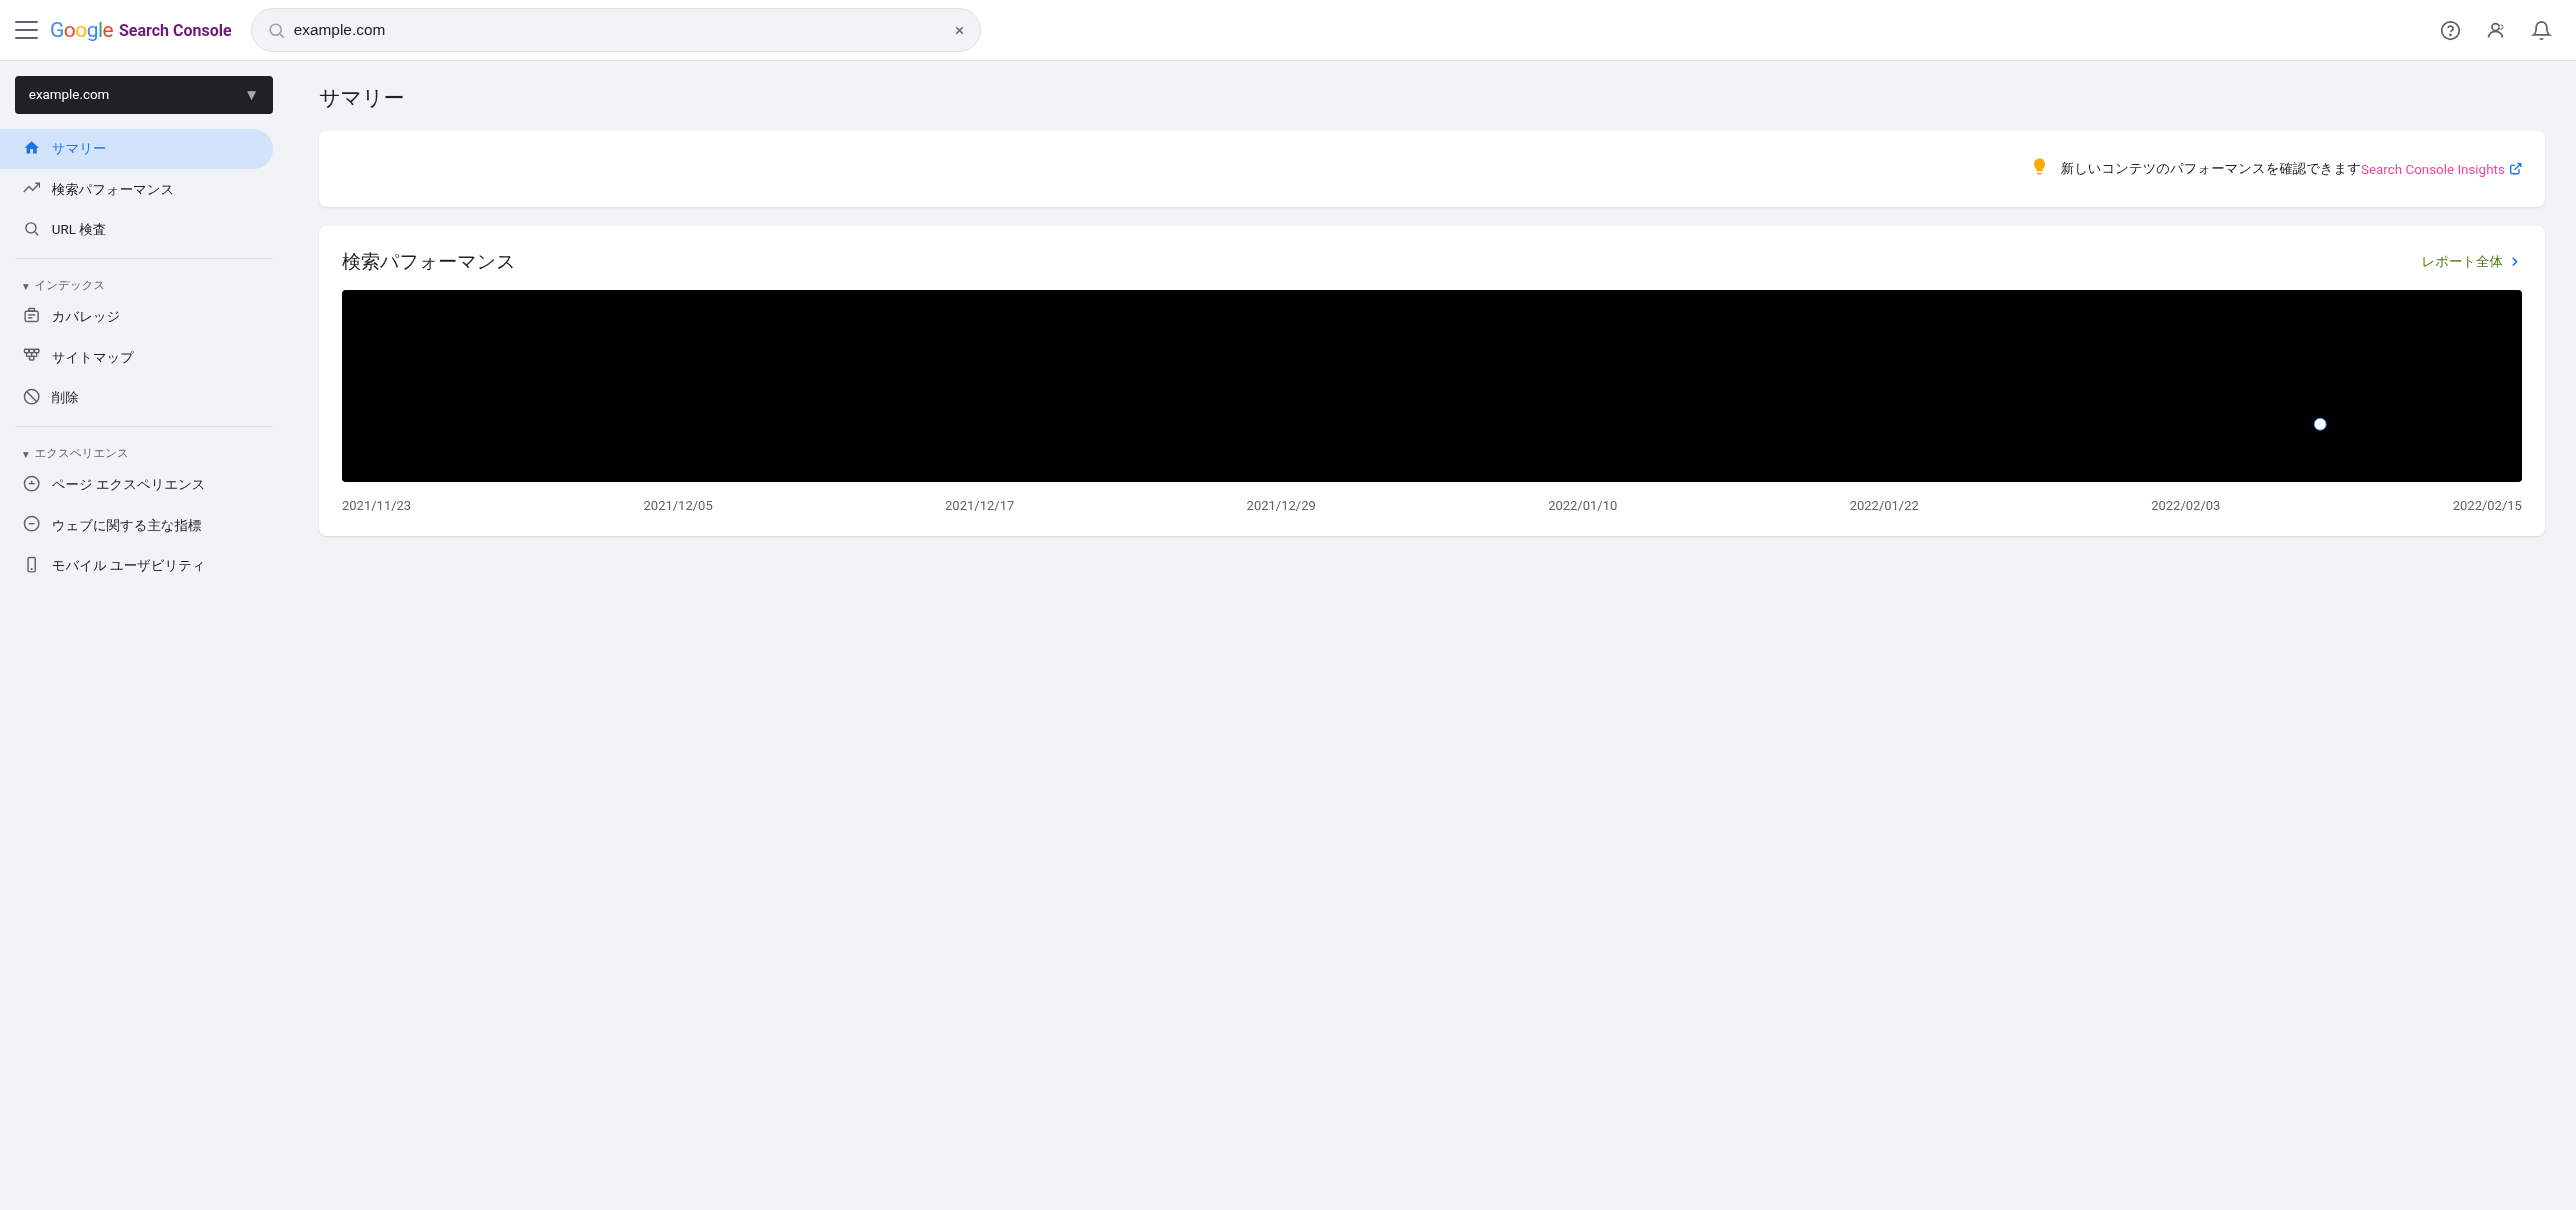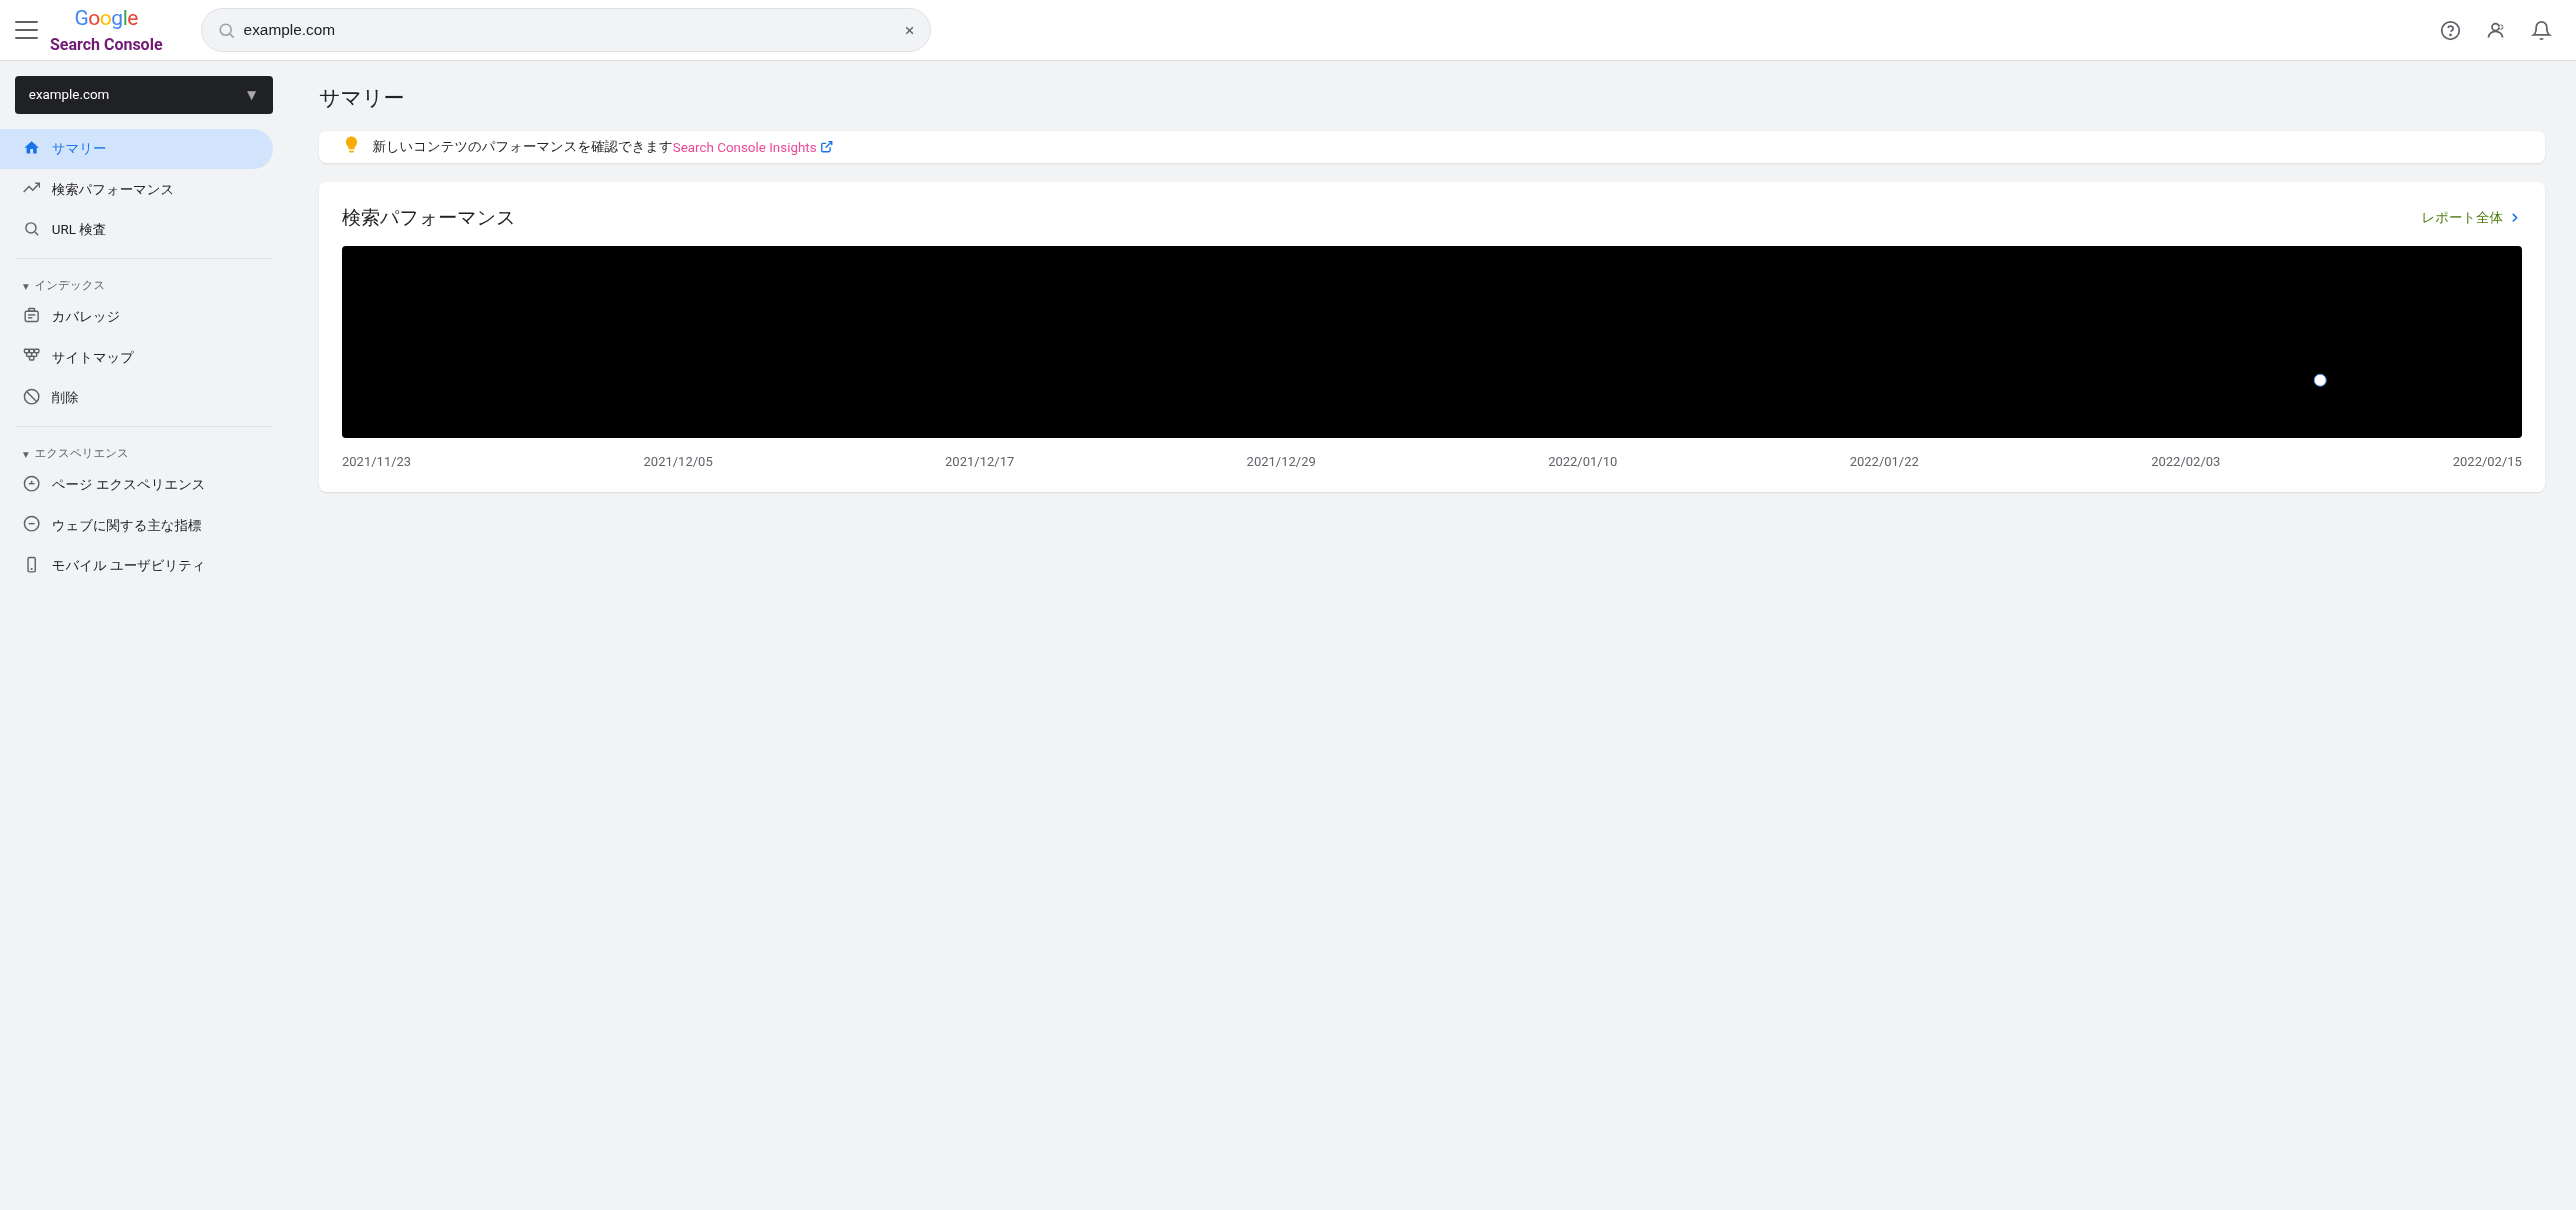--- a/index.html
+++ b/index.html
@@ -26,21 +26,21 @@
     }
     .topbar-menu-icon {
       width: 23px; height: 23px;
       display: flex; flex-direction: column; justify-content: space-around;
       cursor: pointer; margin-right: 11.5px; flex-shrink: 0;
     }
     .topbar-menu-icon span {
       display: block; height: 1.9px; background: #5f6368; border-radius: 1px;
     }
     .topbar-logo {
-      display: flex; align-items: center; gap: 5.8px; margin-right: 19px; flex-shrink: 0; flex-direction: column;
+      display: flex; align-items: center; gap: 5.8px; flex-shrink: 0;
     }
     .google-logo {
       font-size: 21px; font-weight: 400; letter-spacing: -0.5px;
     }
     .g-blue { color: #4285F4; }
     .g-red { color: #EA4335; }
     .g-yellow { color: #FBBC05; }
     .g-green { color: #34A853; }
     .topbar-app-name {
       font-size: 16px; color: #701a75; font-weight: 700; white-space: nowrap;
@@ -152,24 +152,24 @@
       font-size: 21px;
       font-weight: 400;
       color: #202124;
       margin-bottom: 19px;
     }
 
     
     .info-banner {
       background: #fff;
       border-radius: 7.7px;
-      padding: 4px 23px;
-      display: flex;
-      align-items: center;
-      justify-content: flex-start;
+      padding: 26px 23px;
+      display: flex;
+      align-items: center;
+      justify-content: flex-end;
       margin-bottom: 19px;
       box-shadow: 0 1px 1.9px rgba(0,0,0,0.1);
     }
     .info-banner-left {
       display: flex; align-items: center; gap: 11.5px;
     }
     .bulb-icon { font-size: 19px; color: #f9ab00; }
     .info-banner-text { font-size: 13.4px; color: #202124; }
     .insights-link {
       color: #ec4899;

